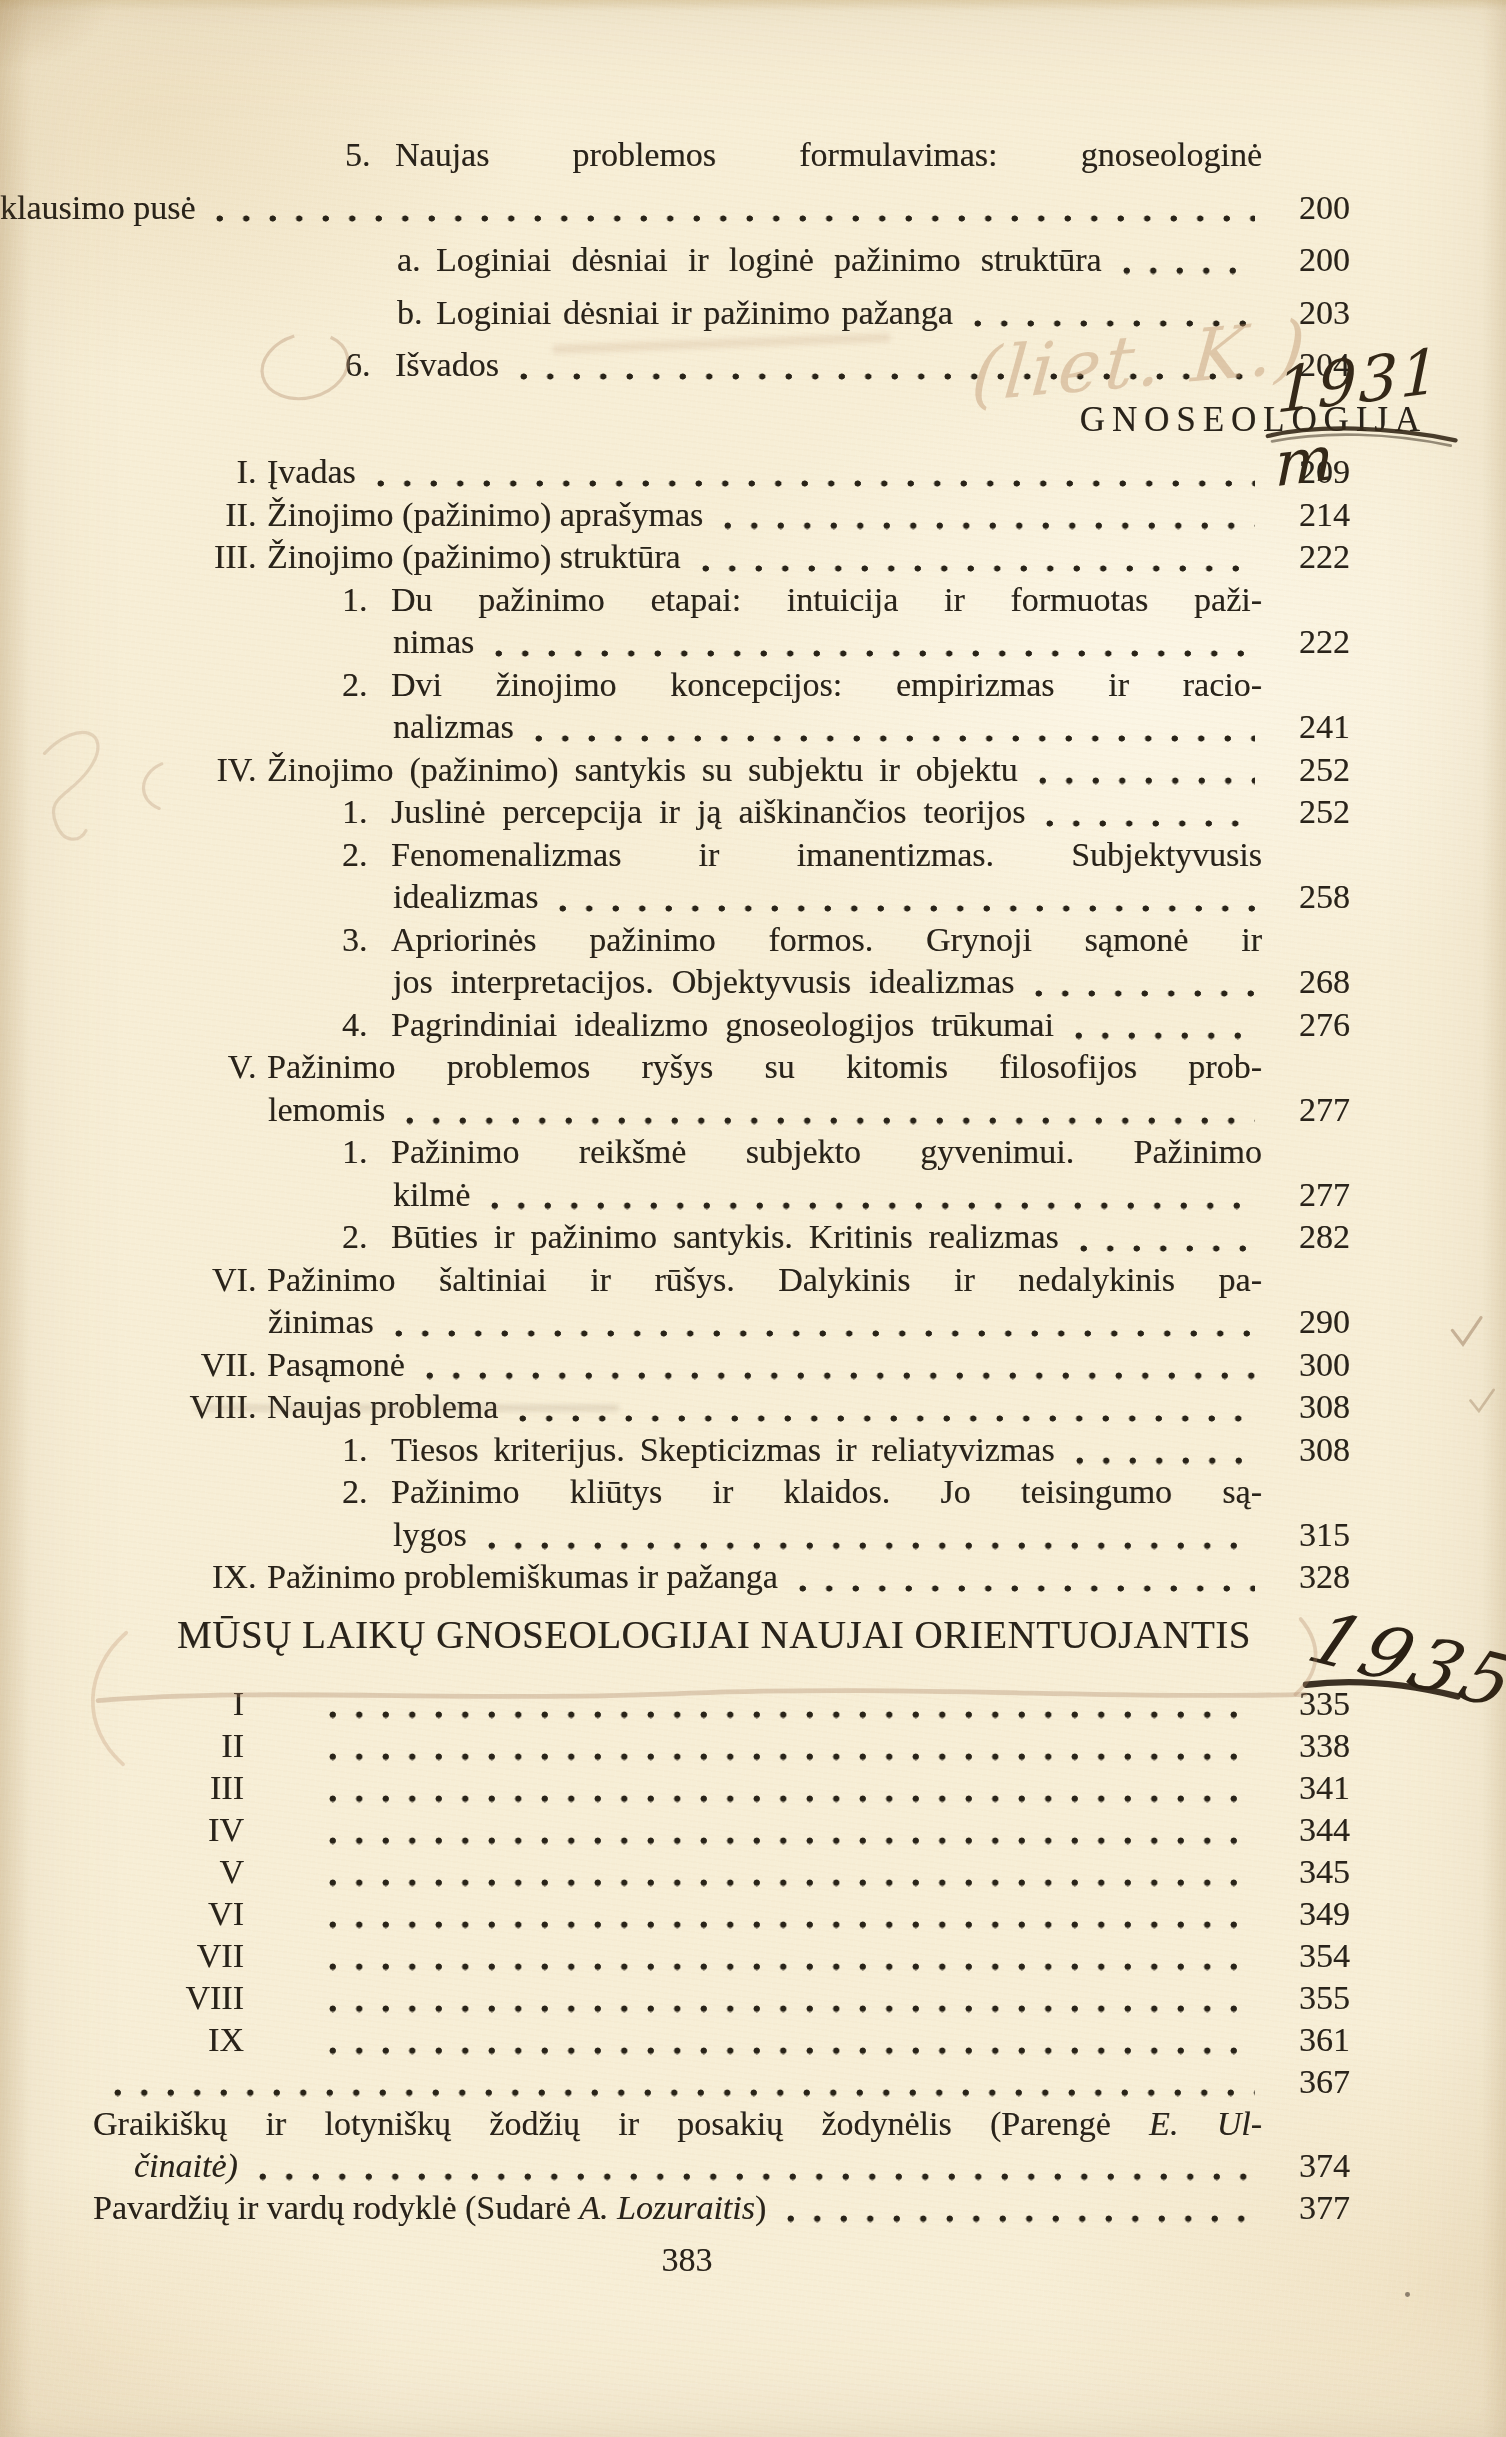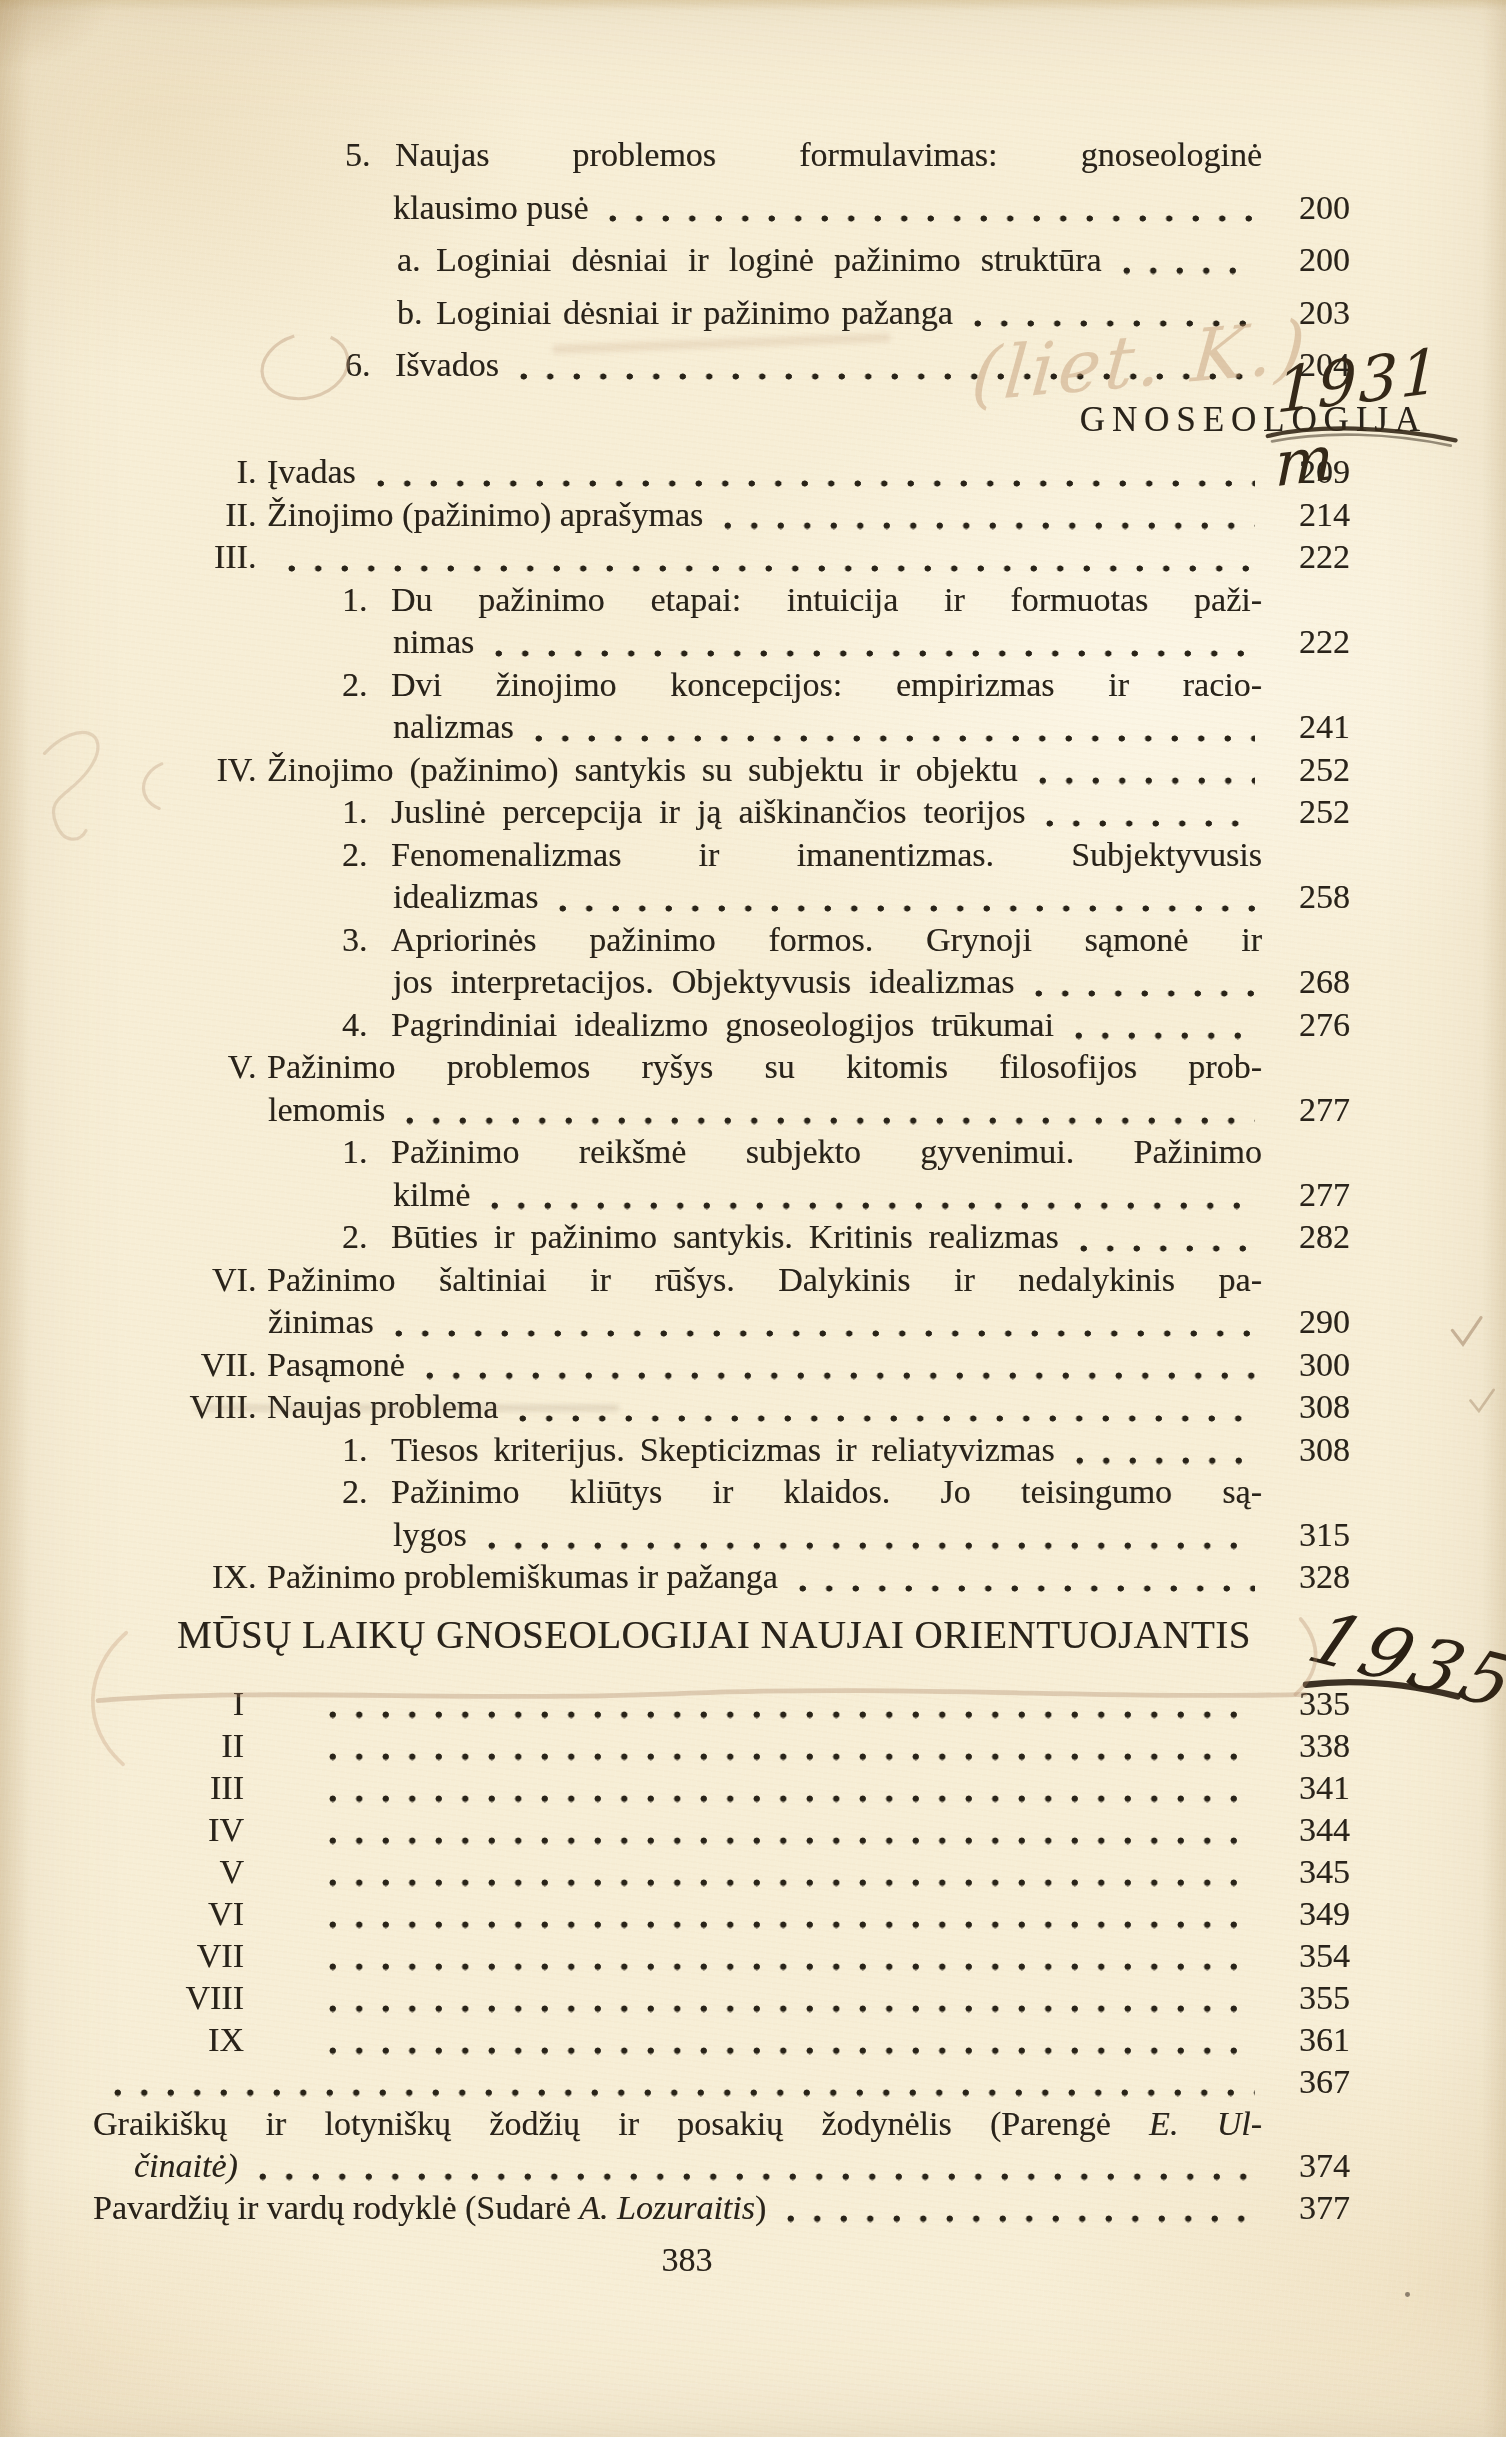--- a/index.html
+++ b/index.html
@@ -34,21 +34,21 @@
     padding-right:157px;
     text-shadow:0.3px 0.4px 0.4px rgba(41,35,26,.42);
     white-space:nowrap;
   }
   .sec-top .row{margin-bottom:10.6px;}
   .sec-main .row{margin-bottom:0.5px;}
   .sec-modern .row{line-height:42px;margin-bottom:0;}
   .lb{flex:0 0 auto;}
   .num{padding-left:345px;}   .num .lb{width:50px;}
   .alpha{padding-left:397px;} .alpha .lb{width:39px;}
-  .contA{padding-left:393px;}
+  .contA{}
   .roman{padding-left:164px;} .roman .lb{width:103px;text-align:right;padding-right:10.6px;box-sizing:border-box;}
   .contR{padding-left:268px;}
   .sub{padding-left:342px;}   .sub .lb{width:49px;}
   .contS{padding-left:393px;justify-content:flex-end;}
   .roman2{padding-left:164px;} .roman2 .lb{width:80px;text-align:right;}
   .roman2 .ld{margin-left:85px;}
   .flush{padding-left:93px;}
   .contF{padding-left:134px;}
   .tx{flex:0 1 auto;min-width:0;}
   .it{font-style:italic;}
@@ -141,20 +141,21 @@
           <span class="pg">209</span>
         </div>
         <div class="row roman">
           <span class="lb">II.</span>
           <span class="tx"><span>Žinojimo (pažinimo) aprašymas</span></span>
           <div class="ld"></div>
           <span class="pg">214</span>
         </div>
         <div class="row roman">
           <span class="lb">III.</span>
+          <span class="tx"><span>Žinojimo (pažinimo) struktūra</span></span>
           <div class="ld"></div>
           <span class="pg">222</span>
         </div>
         <div class="row sub j">
           <span class="lb">1.</span>
           <span class="tx"><span>Du pažinimo etapai: intuicija ir formuotas paži-</span></span>
         </div>
         <div class="row contS">
           <span class="tx"><span>nimas</span></span>
           <div class="ld"></div>

